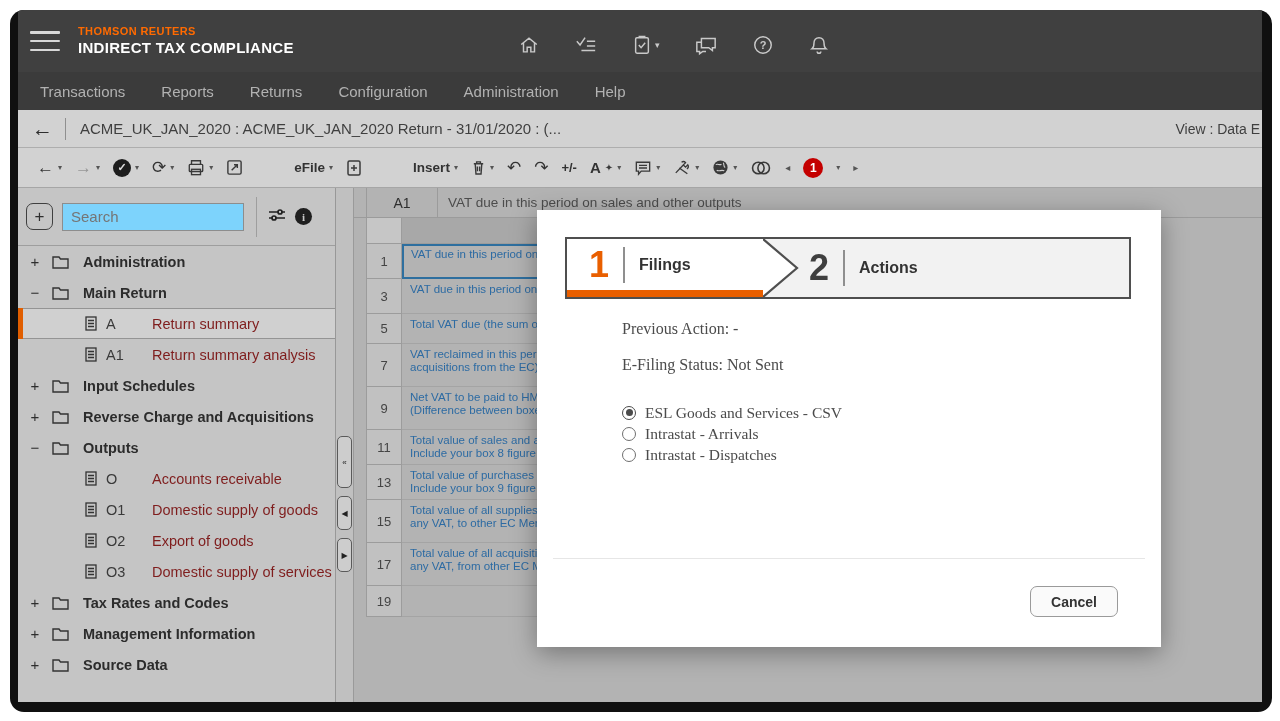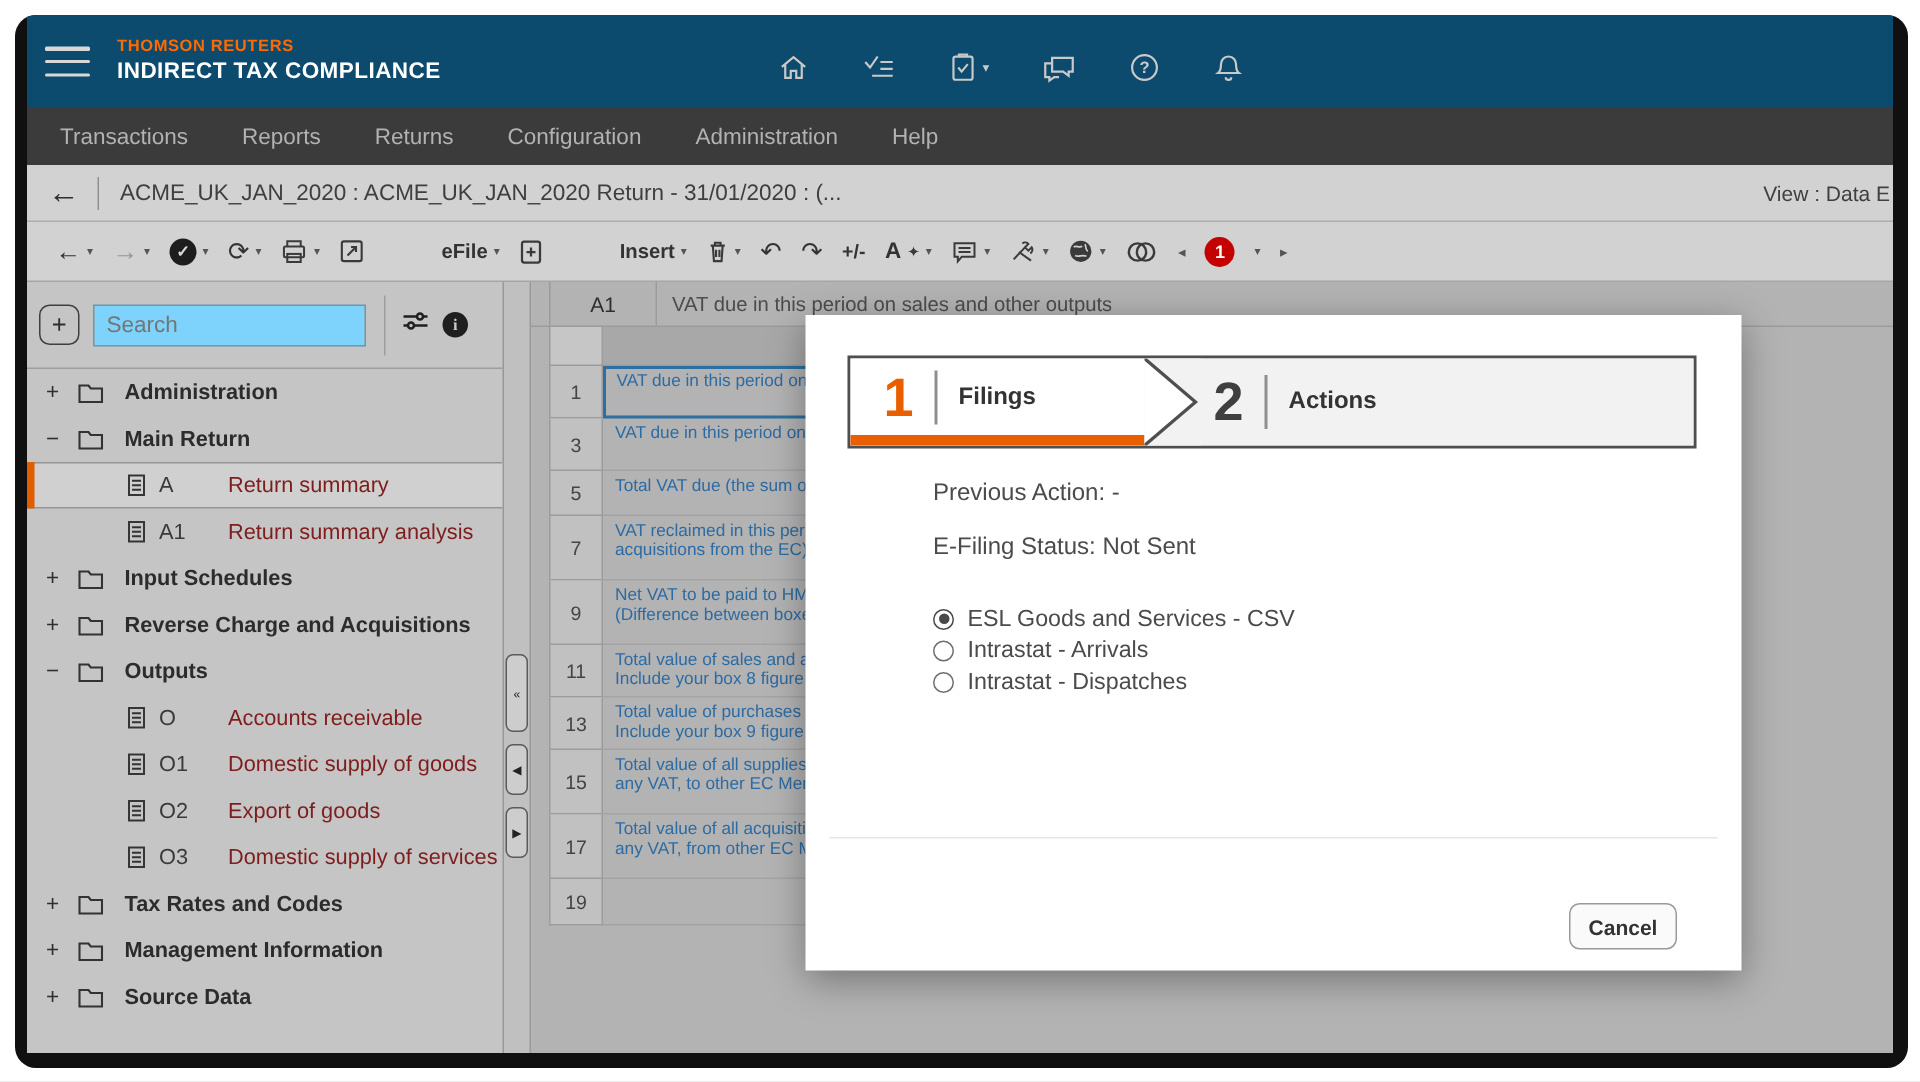--- a/index.html
+++ b/index.html
@@ -5,21 +5,21 @@
   * { margin:0; padding:0; box-sizing:border-box; }
   html,body { width:1280px; height:721px; background:#fff; overflow:hidden;
     font-family:"Liberation Sans", sans-serif; }
 
   
   .window { position:absolute; left:10px; top:10px; width:1262px; height:702px;
     background:#101010; border-radius:14px; padding:0 10px 10px 8px; overflow:hidden; }
   .app { width:100%; height:100%; display:flex; flex-direction:column; overflow:hidden; }
 
   
-  .topbar { height:62px; background:#0c4a6e; display:flex; align-items:center; flex:none; }
+  .topbar { height:62px; background:#404040; display:flex; align-items:center; flex:none; }
   .hamburger { width:30px; height:20px; margin:0 18px 0 12px; display:flex; flex-direction:column;
     justify-content:space-between; cursor:pointer; }
   .hamburger span { height:2.5px; background:#d8d8d8; border-radius:1px; }
   .brand { line-height:1.25; }
   .brand .b1 { color:#ff6a00; font-size:11px; font-weight:bold; letter-spacing:.4px; }
   .brand .b2 { color:#fff; font-size:15px; font-weight:bold; letter-spacing:.3px; }
   .top-icons { position:absolute; left:508px; top:24px; display:flex; align-items:center; gap:34px; }
   .tico { color:#c9c9c9; display:flex; align-items:center; cursor:pointer; }
   .tico svg { stroke:#c9c9c9; fill:none; stroke-width:1.6; }
   .tico .caret { color:#c9c9c9; font-size:9px; margin-left:3px; }
@@ -122,32 +122,32 @@
   .wstep { display:flex; align-items:center; }
   .wstep .num { font-size:36px; font-weight:800; line-height:1; }
   .wstep .vbar { width:2px; height:36px; background:#8f8f8f; margin:0 14px; }
   .wstep .wlabel { font-size:16px; font-weight:bold; color:#333; }
   .wstep.s1 { width:196px; background:#fff; padding-left:22px; border-bottom:7px solid #e95f00; }
   .wstep.s1 .num { color:#e95f00; }
   .wchev { width:38px; height:100%; background:#fff; flex:none; }
   .wstep.s2 { flex:1; background:#f2f2f2; padding-left:8px; }
   .wstep.s2 .num { color:#3f3f3f; }
 
-  .mbody { position:absolute; left:85px; top:110px; right:40px; }
+  .mbody { position:absolute; left:85px; top:110px; right:40px;font-family:Liberation Serif, serif; }
   .mline { font-size:16px; color:#4b4b4b; }
   .mline.ef { margin-top:18px; }
   .opts { margin-top:28px; list-style:none; }
   .opt { display:flex; align-items:center; gap:9px; height:21px; cursor:pointer; }
   .radio { width:14px; height:14px; border:1.5px solid #6f6f6f; border-radius:50%; background:#fff;
     position:relative; flex:none; }
   .radio.on { border-color:#4a4a4a; }
   .radio.on::after { content:""; position:absolute; inset:2.5px; background:#4a4a4a; border-radius:50%; }
   .opt .olabel { font-size:15.5px; color:#4b4b4b; white-space:nowrap; }
   .mdivider { position:absolute; left:16px; right:16px; top:348px; height:1px; background:#e6e6e6; }
-  .cancel-btn { position:absolute; right:43px; top:392px; width:72px; height:31px; background:#fafafa;
+  .cancel-btn { position:absolute; right:43px; top:376px; width:88px; height:31px; background:#fafafa;
     border:1px solid #9a9a9a; border-radius:7px; font-size:14px; font-weight:bold; color:#333;
     cursor:pointer; font-family:"Liberation Sans",sans-serif; }
 </style>
 </head>
 <body>
 
 <div class="window">
 <div class="app">
 
   <div class="topbar">

